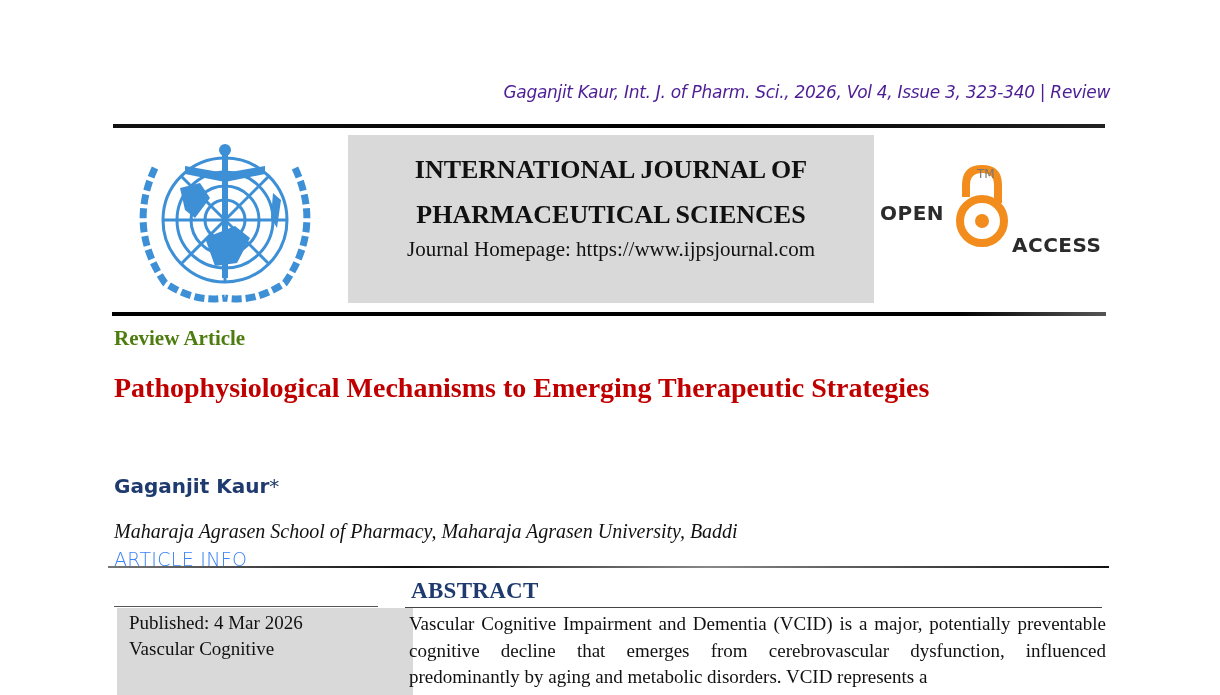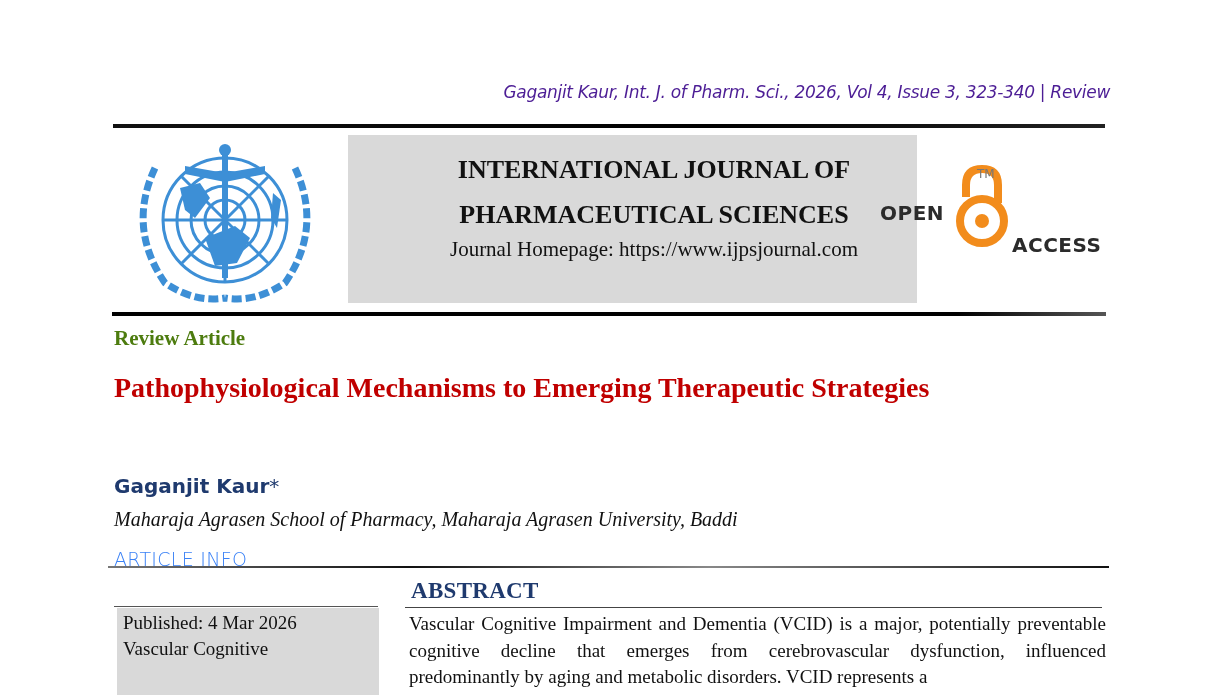--- a/index.html
+++ b/index.html
@@ -11,44 +11,44 @@
     font-family:"DejaVu Sans", sans-serif; font-style:italic;
     font-size:17px; color:#4c1d95; letter-spacing:-0.3px;margin-top:8px;
   }
   .rule-top { left:113px; top:124px; width:992px; height:4px; background:linear-gradient(to right,#111 0%,#000 60%,#222 100%); }
   .rule-bottom { left:112px; top:312px; width:994px; height:4px; background:linear-gradient(to right,#000 0%,#000 85%,#555 100%); }
 
   .logo { left:125px; top:138px; width:200px; height:170px; }
 
   .journal-box {
     left:348px; top:135px; width:526px; height:168px; background:#d9d9d9;
-    text-align:center; font-family:"Liberation Serif", serif; color:#111;padding-left:43px;
+    text-align:center; font-family:"Liberation Serif", serif; color:#111;
   }
   .jb-title { font-weight:bold; font-size:26px; line-height:37px; margin-top:16px; }
   .jb-line { font-size:21px; line-height:33px; }
 
   .oa { left:880px; top:163px; width:230px; height:90px; }
   .oa-open, .oa-access {
     position:absolute; top:38px; font-family:"DejaVu Sans", sans-serif;
     font-weight:bold; font-size:20px; color:#2b2b2b; letter-spacing:0.5px;
   }
   .oa-open { left:0; }
   .oa-access { left:132px;margin-top:32px; }
   .oa-tm { position:absolute; left:97px; top:4px; font-family:"DejaVu Sans", sans-serif; font-size:12px; color:#777; }
 
   .article-type { left:114px; top:326px; font-family:"Liberation Serif", serif; font-weight:bold; font-size:21px; color:#4d7c0f; }
   .title { left:114px; top:366px; width:1000px; font-family:"Liberation Serif", serif; font-weight:bold; font-size:28px; line-height:43px; color:#c00000; }
   .author { left:114px; top:474px; font-family:"DejaVu Sans", sans-serif; font-weight:bold; font-size:20px; color:#1f3a6e; }
   .author-star { font-weight:normal; }
-  .affil { left:114px; top:508px; font-family:"Liberation Serif", serif; font-style:italic; font-size:20px; color:#111; }
+  .affil { left:114px; top:520px; font-family:"Liberation Serif", serif; font-style:italic; font-size:20px; color:#111; }
   .rule-mid { left:108px; top:566px; width:1001px; height:2px; background:linear-gradient(to right,#777 0%,#111 30%,#888 60%,#111 100%); }
 
   .ai-head { left:114px; top:548px; font-family:"DejaVu Sans", sans-serif; font-size:19px; color:#3b82f6; font-weight:300; letter-spacing:0.3px; }
   .ai-rule { left:114px; top:606px; width:264px; height:1px; background:#555; }
-  .ai-box { left:117px; top:608px; width:262px; height:87px; background:#d9d9d9; font-family:"Liberation Serif", serif; font-size:19px; color:#111; padding-left:6px; box-sizing:border-box; }
+  .ai-box { left:117px; top:608px; width:296px; height:87px; background:#d9d9d9; font-family:"Liberation Serif", serif; font-size:19px; color:#111; padding-left:12px; box-sizing:border-box; }
   .ai-box div { line-height:26px; }
   .ai-pub { margin-top:2px; }
   .ai-kw { color:#c00000; }
 
   .abs-head { left:411px; top:578px; font-family:"Liberation Serif", serif; font-weight:bold; font-size:23px; color:#1f3a6e; letter-spacing:0.3px; }
   .abs-rule { left:405px; top:607px; width:697px; height:1px; background:#444; }
   .abs-body { left:409px; top:611px; width:697px; font-family:"Liberation Serif", serif; font-size:19px; line-height:26.5px; color:#111; text-align:justify; }
 </style>
 </head>
 <body>

